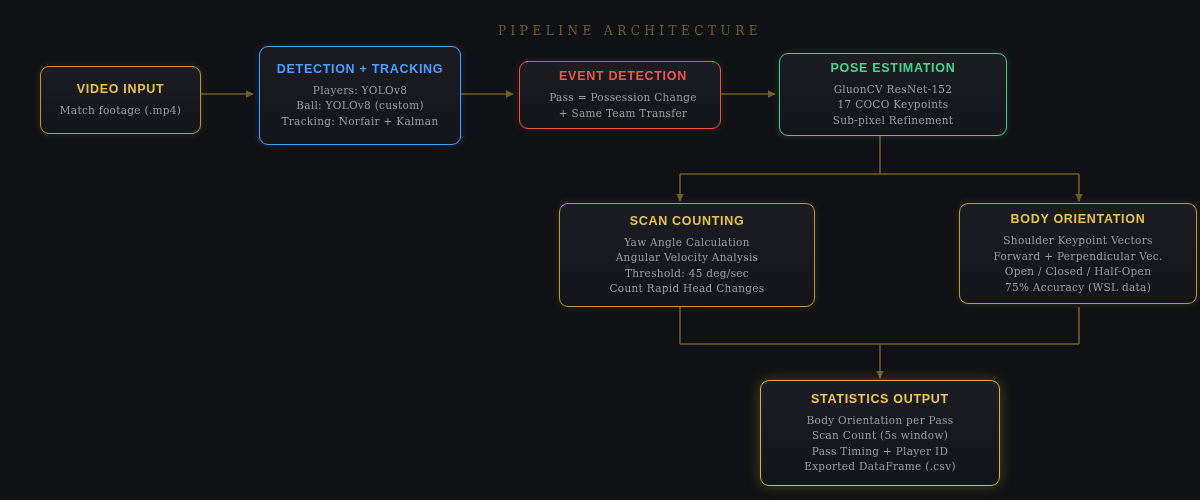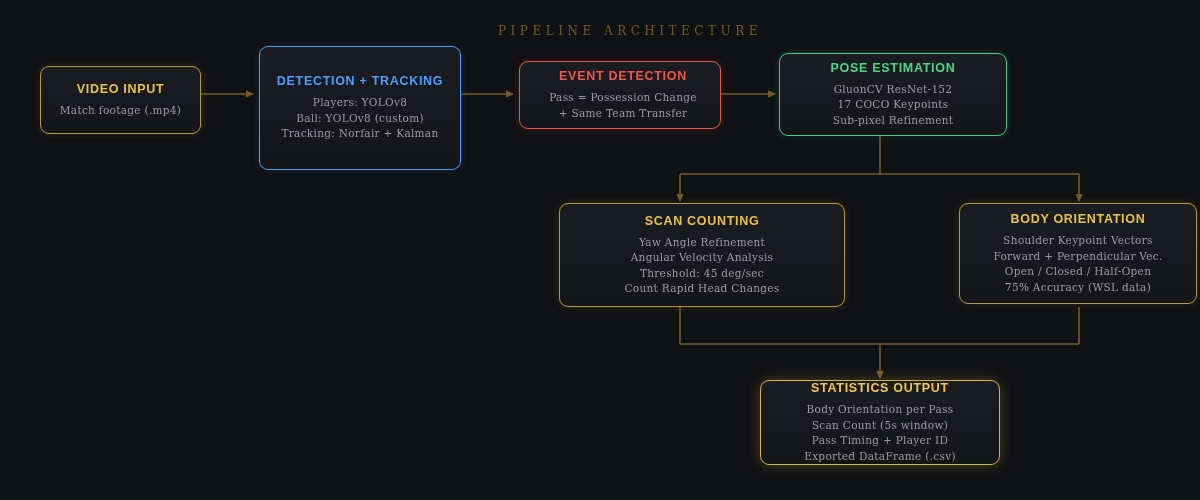--- a/index.html
+++ b/index.html
@@ -114,21 +114,21 @@
     </g>
   </svg>
 
   <div class="node gold" style="left:40px; top:66px; width:161px; height:68px;">
     <div class="node-title">VIDEO INPUT</div>
     <div class="node-lines">
       <div>Match footage (.mp4)</div>
     </div>
   </div>
 
-  <div class="node blue" style="left:259px; top:46px; width:202px; height:124px;">
+  <div class="node blue" style="left:259px; top:46px; width:202px; height:99px;">
     <div class="node-title">DETECTION + TRACKING</div>
     <div class="node-lines">
       <div>Players: YOLOv8</div>
       <div>Ball: YOLOv8 (custom)</div>
       <div>Tracking: Norfair + Kalman</div>
     </div>
   </div>
 
   <div class="node red" style="left:519px; top:61px; width:202px; height:68px;">
     <div class="node-title">EVENT DETECTION</div>
@@ -140,41 +140,41 @@
 
   <div class="node green" style="left:779px; top:53px; width:228px; height:83px;">
     <div class="node-title">POSE ESTIMATION</div>
     <div class="node-lines">
       <div>GluonCV ResNet-152</div>
       <div>17 COCO Keypoints</div>
       <div>Sub-pixel Refinement</div>
     </div>
   </div>
 
-  <div class="node gold" style="left:559px; top:203px; width:286px; height:104px;">
+  <div class="node gold" style="left:559px; top:203px; width:256px; height:104px;">
     <div class="node-title">SCAN COUNTING</div>
     <div class="node-lines">
-      <div>Yaw Angle Refinement</div>
+      <div>Yaw Angle Calculation</div>
       <div>Angular Velocity Analysis</div>
       <div>Threshold: 45 deg/sec</div>
       <div>Count Rapid Head Changes</div>
     </div>
   </div>
 
   <div class="node gold" style="left:959px; top:203px; width:238px; height:101px;">
     <div class="node-title">BODY ORIENTATION</div>
     <div class="node-lines">
       <div>Shoulder Keypoint Vectors</div>
       <div>Forward + Perpendicular Vec.</div>
       <div>Open / Closed / Half-Open</div>
       <div>75% Accuracy (WSL data)</div>
     </div>
   </div>
 
-  <div class="node goldglow" style="left:760px; top:380px; width:240px; height:85px;text-align:center;">
+  <div class="node goldglow" style="left:760px; top:380px; width:240px; height:106px;text-align:center;">
     <div class="node-title">STATISTICS OUTPUT</div>
     <div class="node-lines">
       <div>Body Orientation per Pass</div>
       <div>Scan Count (5s window)</div>
       <div>Pass Timing + Player ID</div>
       <div>Exported DataFrame (.csv)</div>
     </div>
   </div>
 
 </div>

